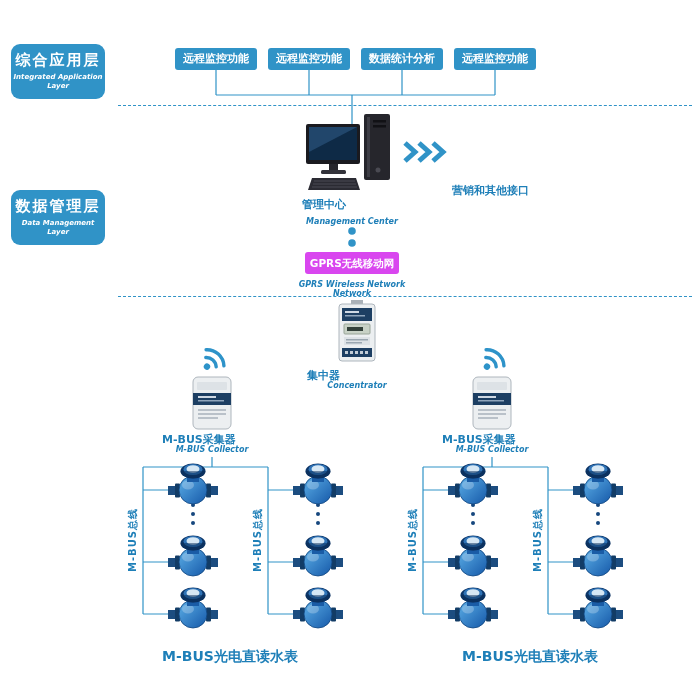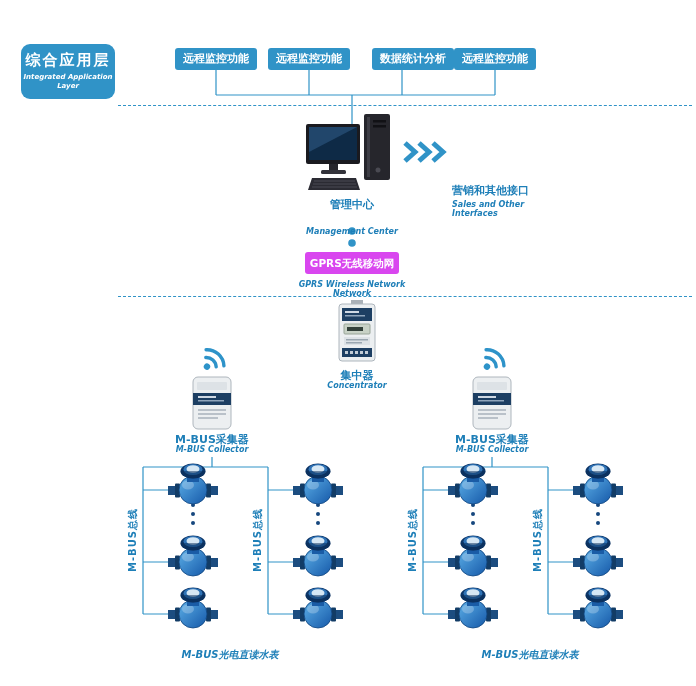--- a/index.html
+++ b/index.html
@@ -1,38 +1,38 @@
 <!DOCTYPE html>
 <html><head>
 <meta charset="utf-8">
 <style>
   html,body{margin:0;padding:0;background:#fff;}
   .stage{position:relative;width:696px;height:686px;background:#ffffff;overflow:hidden;
          font-family:"DejaVu Sans","Liberation Sans",sans-serif;}
   .abs{position:absolute;}
   
-  .badge{position:absolute;left:21px;width:94px;background:#3093C7;border-radius:9px;
+  .badge{position:absolute;left:11px;width:94px;background:#3093C7;border-radius:9px;
          color:#fff;text-align:center;padding:7px 2px 8px;box-sizing:border-box;}
   .badge .t{font-size:15px;font-weight:bold;letter-spacing:2px;}
   .badge .s{font-size:7px;font-style:italic;font-weight:bold;margin-top:3px;line-height:1.3;}
   
   .dash{position:absolute;left:118px;width:574px;height:0;border-top:1px dashed #3093C7;}
   
   .fbox{position:absolute;top:48px;width:82px;height:22px;line-height:22px;background:#3093C7;
         color:#fff;font-size:11px;font-weight:bold;text-align:center;border-radius:3px;}
   
-  .blue-title{position:absolute;color:#1E7FB8;font-weight:bold;font-size:11px;text-align:center;}
+  .blue-title{position:absolute;color:#1E7FB8;font-weight:bold;font-size:11px;}
   .blue-sub{position:absolute;color:#1E7FB8;font-weight:bold;font-style:italic;font-size:8px;text-align:center;}
   .left-align{text-align:left;margin-top:42px;}
   .gprs{position:absolute;left:305px;top:252px;width:94px;height:22px;line-height:22px;background:#d946ef;
         color:#fff;font-weight:bold;font-size:10.5px;text-align:center;border-radius:3px;}
   .bus-label{position:absolute;width:80px;text-align:center;transform:rotate(-90deg);
              font-weight:bold;font-size:10px;color:#1E7FB8;letter-spacing:1px;}
   .group-label{position:absolute;top:648px;width:170px;text-align:center;
-               font-weight:bold;font-size:10px;color:#1E7FB8;font-style:italic;}
+               font-weight:bold;font-size:14px;color:#1E7FB8;}
   .wifi{position:absolute;transform:rotate(42deg);}
   svg{display:block;}
 </style>
 </head>
 <body>
 
 <div class="stage">
 
   <svg class="abs" style="left:0;top:0" width="696" height="686" viewBox="0 0 696 686">
     <path d="M216 70 V95 M309 70 V95 M402 70 V95 M495 70 V95 M216 95 H495 M352 95 V126" stroke="#3093C7" stroke-width="1.2" fill="none"></path>
@@ -57,27 +57,31 @@
       <circle cx="598" cy="505" r="2"></circle>
         <circle cx="598" cy="514" r="2"></circle>
         <circle cx="598" cy="523" r="2"></circle>
     </g>
   </svg>
 
   <div class="badge" style="top:44px">
     <div class="t">综合应用层</div>
     <div class="s">Integrated Application Layer</div>
   </div>
+  <div class="badge" style="top:190px">
+    <div class="t">数据管理层</div>
+    <div class="s">Data Management Layer</div>
+  </div>
 
   <div class="dash" style="top:105px"></div>
   <div class="dash" style="top:296px"></div>
 
   <div class="fbox" style="left:175px">远程监控功能</div>
   <div class="fbox" style="left:268px">远程监控功能</div>
-  <div class="fbox" style="left:372px">数据统计分析</div>
+  <div class="fbox" style="left:361px">数据统计分析</div>
   <div class="fbox" style="left:454px">远程监控功能</div>
 
   <svg class="abs" style="left:306px;top:112px" width="92" height="82" viewBox="0 0 92 82">
     <rect x="58" y="2" width="26" height="66" rx="2" fill="#26262c"></rect>
     <rect x="61" y="5" width="3" height="60" fill="#3d3d45"></rect>
     <rect x="67" y="8" width="13" height="2.5" fill="#111115"></rect>
     <rect x="67" y="13" width="13" height="2.5" fill="#111115"></rect>
     <circle cx="72" cy="58" r="2.5" fill="#4a4a52"></circle>
     <rect x="0" y="12" width="54" height="40" rx="2" fill="#1a1a1f"></rect>
     <rect x="3" y="15" width="48" height="33" fill="#0e2a46"></rect>
@@ -91,24 +95,23 @@
   </svg>
 
   <svg class="abs" style="left:402px;top:140px" width="48" height="24" viewBox="0 0 48 24">
     <g stroke="#3093C7" stroke-width="5" fill="none">
       <path d="M3 3 L13 12 L3 21"></path>
       <path d="M17 3 L27 12 L17 21"></path>
       <path d="M31 3 L41 12 L31 21"></path>
     </g>
   </svg>
   <div class="blue-title left-align" style="left:452px;top:141px;width:110px">营销和其他接口</div>
-  <div class="blue-sub left-align" style="left:452px;top:158px;width:120px">Sales and Other Interfaces</div>
 
   <div class="blue-title" style="left:302px;top:197px;width:100px">管理中心</div>
-  <div class="blue-sub" style="left:292px;top:227px;width:120px">Management Center</div>
+  <div class="blue-sub" style="left:292px;top:217px;width:120px">Management Center</div>
 
   <div class="gprs">GPRS无线移动网络</div>
   <div class="blue-sub" style="left:287px;top:280px;width:130px">GPRS Wireless Network Network</div>
 
   <svg class="abs" style="left:337px;top:300px" width="40" height="64" viewBox="0 0 40 64">
     <rect x="14" y="0" width="12" height="5" fill="#aab1b8"></rect>
     <rect x="2" y="4" width="36" height="57" rx="3" fill="#eceff1" stroke="#aeb6bd"></rect>
     <rect x="5" y="8" width="30" height="13" fill="#1d3f63"></rect>
     <rect x="8" y="11" width="14" height="2" fill="#cfd9e4"></rect>
     <rect x="8" y="15" width="20" height="1.5" fill="#8fa5bc"></rect>

